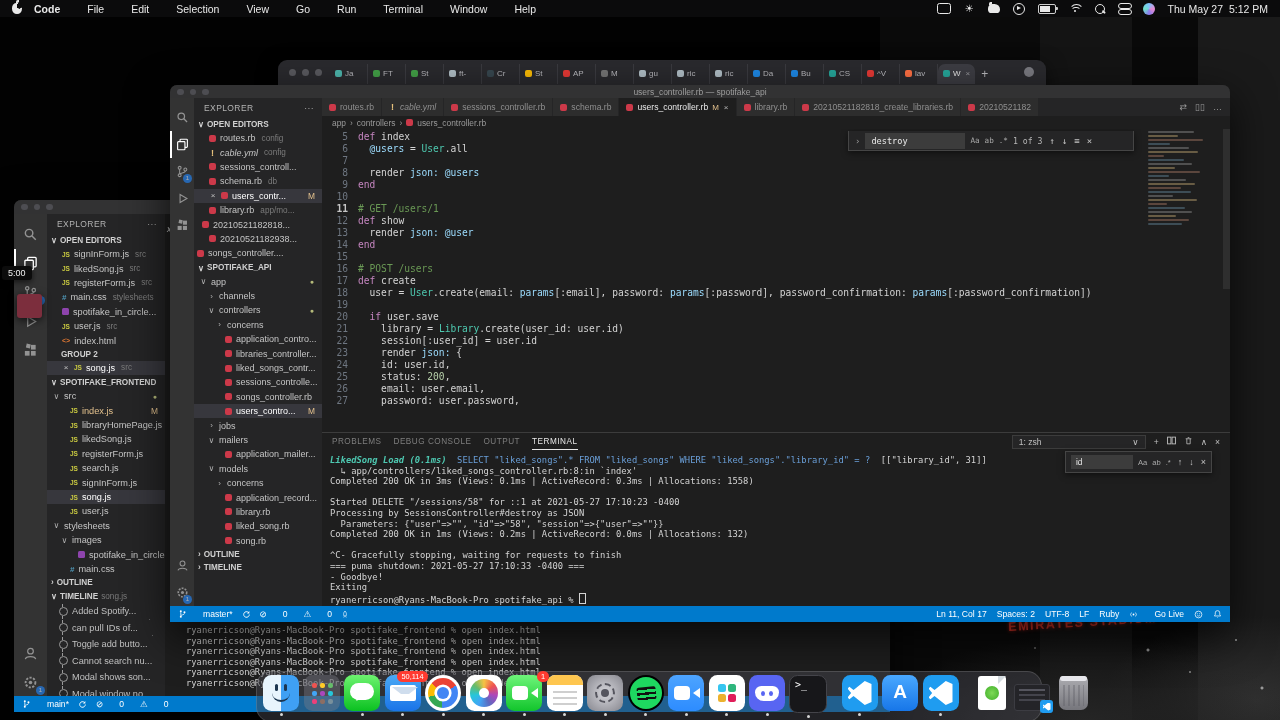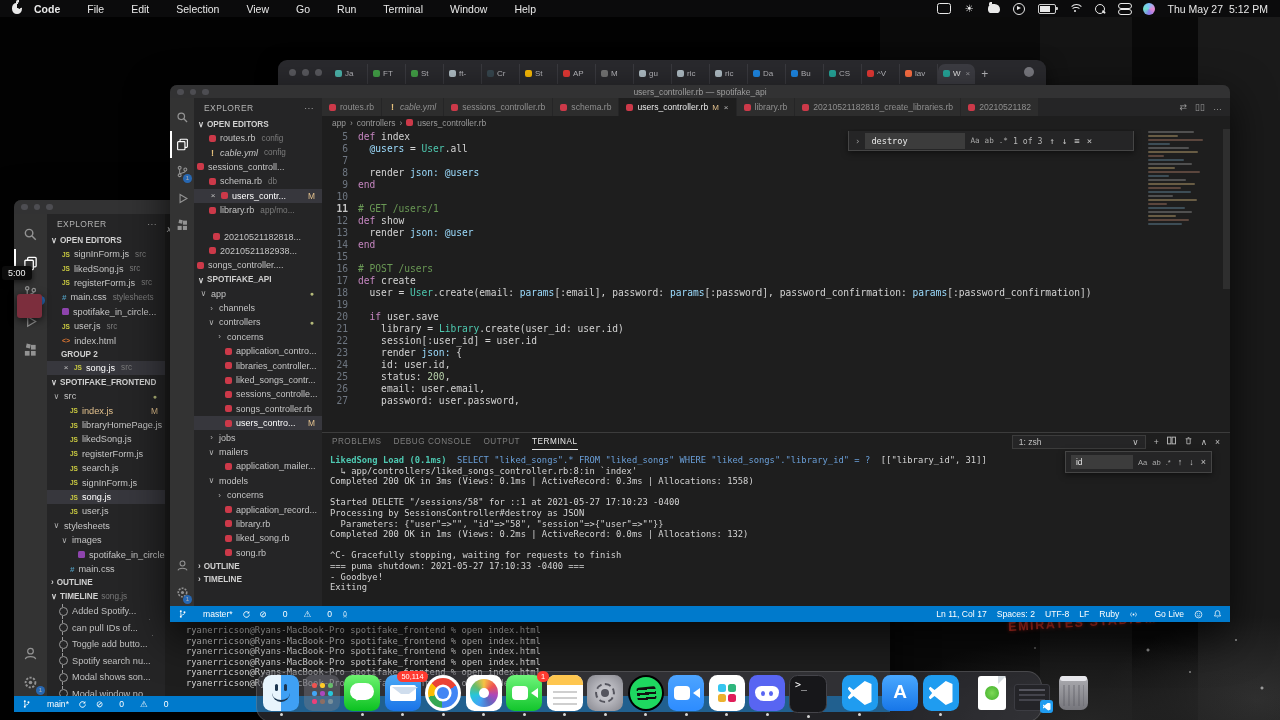--- a/index.html
+++ b/index.html
@@ -114,21 +114,21 @@
   .tab .tm{color:#e2c08d;font-size:8px;}
   .tab-corner{margin-left:auto;display:flex;align-items:center;gap:8px;padding:0 8px;color:#9a9a9a;font-size:9px;flex:0 0 auto;}
   .crumbs{height:13px;display:flex;align-items:center;gap:4px;padding-left:10px;color:#9a9a9a;font-size:8.4px;background:#1e1e1e;}
   .codewrap{flex:1;position:relative;overflow:hidden;padding-top:2px;}
   .code-line{display:flex;height:12px;line-height:12px;font-size:9.6px;}
   .code-line .ln{width:26px;text-align:right;color:#6e7681;padding-right:10px;flex:0 0 auto;}
   .code-line .ln.cur{color:#c6c6c6;font-weight:bold;}
   .code-text{white-space:pre;color:#d4d4d4;}
   .s-kw{color:#c586c0;}.s-cls{color:#4ec9b0;}.s-var{color:#9cdcfe;}.s-cm{color:#6a9955;}
   .s-num{color:#b5cea8;}.s-sym{color:#9cdcfe;}.s-t{color:#d4d4d4;}
-  .s-cyan{color:#4ec9b2;font-weight:bold;}.s-blue{color:#6a9fd8;}
+  .s-cyan{color:#4ec9b2;font-weight:bold;font-style:italic;}.s-blue{color:#6a9fd8;}
   .cursor-box{display:inline-block;width:5px;height:9px;border:1px solid #d4d4d4;vertical-align:-1px;}
 
   .findwidget{position:absolute;top:2px;right:96px;width:272px;height:19px;background:#252526;
     border:1px solid #454545;border-top:none;display:flex;align-items:center;gap:5px;padding:0 6px;z-index:5;box-shadow:0 2px 6px rgba(0,0,0,.5);}
   .findwidget .fchev{color:#9a9a9a;font-size:9px;}
   .find-input{background:#3c3c3c;color:#e8e8e8;font-size:8.6px;height:14px;display:flex;align-items:center;
     padding:0 5px;width:88px;border:1px solid #3c3c3c;}
   .fic{color:#a9a9a9;font-size:7.6px;}
   .fcount{color:#b5b5b5;font-size:8.2px;white-space:nowrap;}
   .fnav{color:#c5c5c5;font-size:9px;margin-left:2px;}
@@ -536,21 +536,21 @@
             <span>can pull IDs of...</span>
             <span class="tl-time">1 day</span>
           </div>
           <div class="tl-row">
             <span class="tl-dot"></span>
             <span>Toggle add butto...</span>
             <span class="tl-time"></span>
           </div>
           <div class="tl-row">
             <span class="tl-dot"></span>
-            <span>Spotify search nu...</span>
+            <span>Cannot search nu...</span>
             <span class="tl-time"></span>
           </div>
           <div class="tl-row">
             <span class="tl-dot"></span>
             <span>Modal shows son...</span>
             <span class="tl-time"></span>
           </div>
           <div class="tl-row">
             <span class="tl-dot"></span>
             <span>Modal window no...</span>
@@ -708,41 +708,41 @@
             <div class="row" style="padding-left: 15px;">
               <span class="fi fi-ruby"></span>
               <span>routes.rb</span>
               <span class="detail">config</span>
             </div>
             <div class="row" style="padding-left: 15px;">
               <span class="fi fi-warn">!</span>
               <span class="italic">cable.yml</span>
               <span class="detail">config</span>
             </div>
-            <div class="row" style="padding-left: 3px;">
+            <div class="row" style="padding-left: 15px;">
               <span class="fi fi-ruby"></span>
               <span>sessions_controll...</span>
             </div>
             <div class="row" style="padding-left: 15px;">
               <span class="fi fi-ruby"></span>
               <span>schema.rb</span>
               <span class="detail">db</span>
             </div>
             <div class="row active" style="padding-left: 15px;">
               <span class="closex">×</span>
               <span class="fi fi-ruby"></span>
               <span>users_contr...</span>
               <span class="mod-badge">M</span>
             </div>
             <div class="row" style="padding-left: 15px;">
               <span class="fi fi-ruby"></span>
               <span>library.rb</span>
               <span class="detail">app/mo...</span>
             </div>
-            <div class="row" style="padding-left: 19px; margin-top: 12px;">
+            <div class="row" style="padding-left: 8px;">
               <span class="fi fi-ruby"></span>
               <span>20210521182818...</span>
             </div>
             <div class="row" style="padding-left: 15px;">
               <span class="fi fi-ruby"></span>
               <span>20210521182938...</span>
             </div>
             <div class="row" style="padding-left: 3px;">
               <span class="fi fi-ruby"></span>
               <span>songs_controller....</span>
@@ -1068,20 +1068,21 @@
               <div class="tline"></div>
               <div class="tline"><span class="s-t">Started DELETE "/sessions/58" for ::1 at 2021-05-27 17:10:23 -0400</span></div>
               <div class="tline"><span class="s-t">Processing by SessionsController#destroy as JSON</span></div>
               <div class="tline"><span class="s-t">  Parameters: {"user"=&gt;"", "id"=&gt;"58", "session"=&gt;{"user"=&gt;""}}</span></div>
               <div class="tline"><span class="s-t">Completed 200 OK in 1ms (Views: 0.2ms | ActiveRecord: 0.0ms | Allocations: 132)</span></div>
               <div class="tline"></div>
               <div class="tline"><span class="s-t">^C- Gracefully stopping, waiting for requests to finish</span></div>
               <div class="tline"><span class="s-t">=== puma shutdown: 2021-05-27 17:10:33 -0400 ===</span></div>
               <div class="tline"><span class="s-t">- Goodbye!</span></div>
               <div class="tline"><span class="s-t">Exiting</span></div>
+              <div class="tline"><span class="s-t">ryanerricson@Ryans-MacBook-Pro spotifake_api % </span><span class="cursor-box"></span></div>
             </div>
           <div class="term-search">
             <span class="ts-input">id</span>
             <span class="fic">Aa</span>
             <span class="fic">ab</span>
             <span class="fic">.*</span>
             <span class="fnav">↑</span>
             <span class="fnav">↓</span>
             <span class="fnav">×</span>
           </div>

